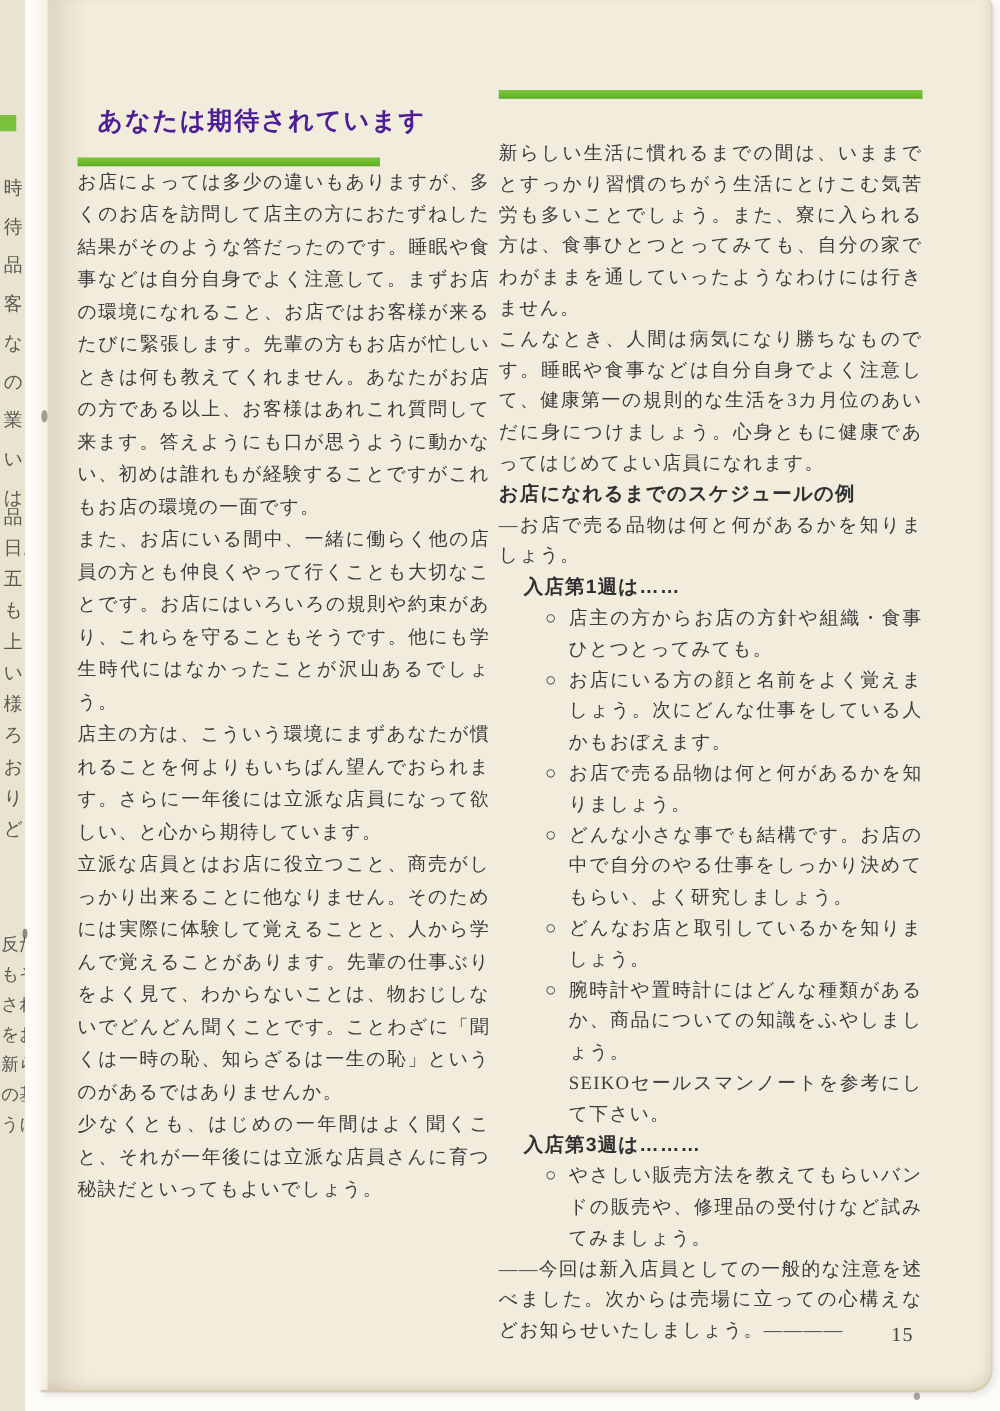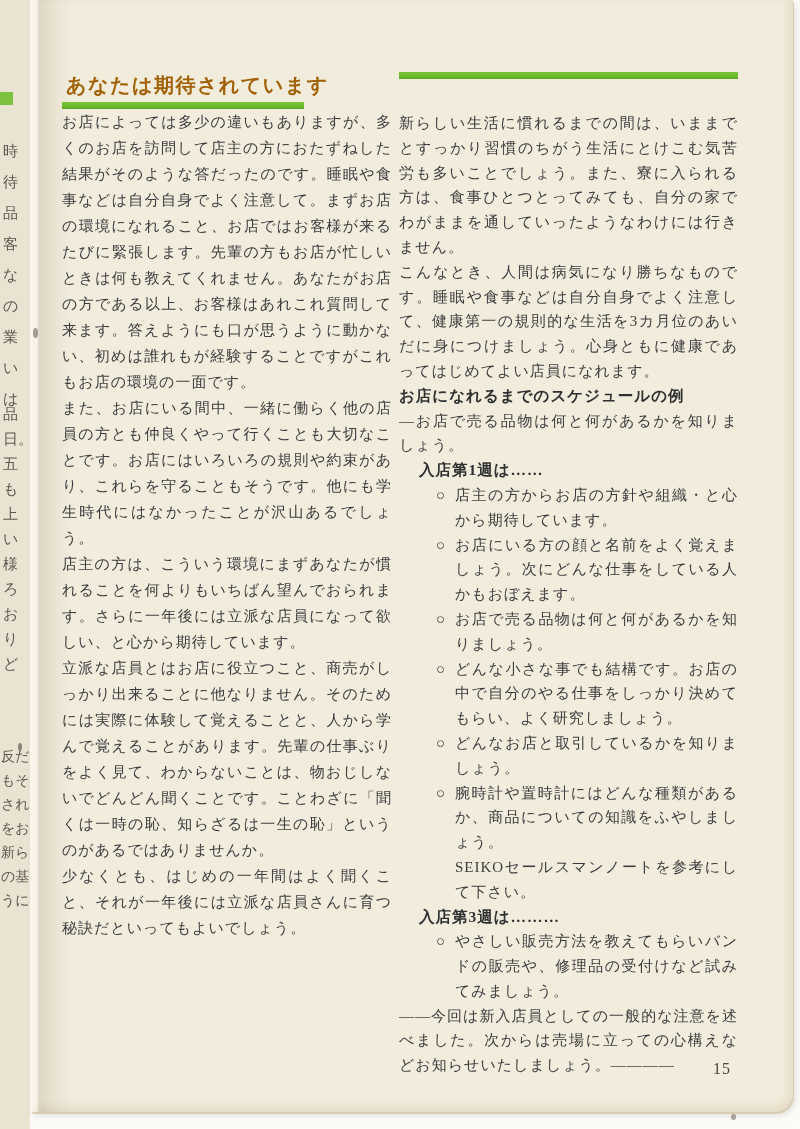--- a/index.html
+++ b/index.html
@@ -1,21 +1,21 @@
 <!DOCTYPE html>
 <html><head>
 <meta charset="utf-8">
 <style>
   html,body{margin:0;padding:0;}
   body{width:800px;height:1129px;background:#fcfbf8;overflow:hidden;
        font-family:"Liberation Serif",serif;}
   .scan{position:relative;width:800px;height:1129px;overflow:hidden;}
 
   
-  .prev-page{position:absolute;left:0;top:0;width:30px;height:1129px;
+  .prev-page{position:absolute;left:0;top:0;width:20px;height:1129px;
              background:#e9e3d1;overflow:hidden;}
   .prev-green{position:absolute;left:0;top:92px;width:13px;height:13px;background:#7cc13e;}
   .spine-seg{position:absolute;left:3px;width:17px;color:#5b5850;font-size:15px;
              word-break:break-all;letter-spacing:0;}
   .seg1{top:136px;line-height:31px;}
   .seg2{top:402px;line-height:25px;}
   .seg3{top:745px;width:32px;font-size:14px;line-height:24px;left:1px;}
 
   
   .page{position:absolute;left:30px;top:0;width:763px;height:1112px;
@@ -28,37 +28,37 @@
         background:linear-gradient(90deg,rgba(110,95,65,.16),rgba(110,95,65,.05) 55%,rgba(110,95,65,0));}
   .speck{position:absolute;border-radius:50%;background:rgba(62,56,44,.45);}
   .sp1{left:3px;top:328px;width:5px;height:10px;}
   .sp2{left:-12px;top:743px;width:4px;height:8px;background:rgba(62,56,44,.55);}
   .sp3{left:701px;top:1114px;width:5px;height:6px;background:rgba(90,84,70,.5);}
 
   
   .col{position:absolute;top:68px;color:#3c3c3e;}
   .col-left{left:32px;width:330px;}
   .col-right{left:369px;width:339px;}
-  .heading{margin:4px;font-family:"Liberation Sans",sans-serif;font-weight:bold;
-           font-size:20px;letter-spacing:1.5px;color:#a16207;line-height:26px;}
+  .heading{margin:16px;font-family:"Liberation Sans",sans-serif;font-weight:bold;
+           font-size:20px;letter-spacing:1.5px;color:#4c1d95;line-height:26px;}
   .green-bar{height:7px;margin-top:4px;
            background:linear-gradient(180deg,#7ac437 0%,#6cb92c 65%,#5ca326 100%);}
   .bar-left{width:242px;}
   .bar-right{width:339px;}
   .body-start{margin-top:32px;}
 
   p{margin:0;font-size:15px;letter-spacing:1px;text-align:justify;
     text-justify:inter-character;}
   .col-left p{line-height:26px;}
   .col-right p, .col-right li{line-height:24.8px;font-size:15px;letter-spacing:1px;
     text-align:justify;text-justify:inter-character;}
 
   .sched-title{margin:0;font-family:"Liberation Sans",sans-serif;font-weight:bold;
     font-size:15.5px;letter-spacing:1px;color:#2e3031;line-height:24.8px;}
-  .week-label{margin:0;padding-left:20px;font-family:Liberation Serif, serif;
+  .week-label{margin:0;padding-left:20px;font-family:Liberation Sans, sans-serif;
     font-weight:bold;font-size:15.5px;letter-spacing:1px;color:#2e3031;line-height:24.8px;}
   ul.sched{margin:0;padding:0 0 0 56px;list-style:none;}
   li.sched-item{position:relative;}
   .mk{position:absolute;left:-19px;top:0;}
   .li-text{white-space:pre-line;}
 
   .page-number{position:absolute;left:683px;top:1060px;font-size:16px;
     color:#45443f;letter-spacing:1px;}
 </style>
 </head>
@@ -93,21 +93,21 @@
     <div class="col col-right">
       <div class="green-bar bar-right"></div>
       <p class="body-start">新らしい生活に慣れるまでの間は、いままでとすっかり習慣のちがう生活にとけこむ気苦労も多いことでしょう。また、寮に入られる方は、食事ひとつとってみても、自分の家でわがままを通していったようなわけには行きません。</p>
       <p>こんなとき、人間は病気になり勝ちなものです。睡眠や食事などは自分自身でよく注意して、健康第一の規則的な生活を3カ月位のあいだに身につけましょう。心身ともに健康であってはじめてよい店員になれます。</p>
 
       <h3 class="sched-title">お店になれるまでのスケジュールの例</h3>
       <p>—お店で売る品物は何と何があるかを知りましょう。</p>
 
       <h4 class="week-label">入店第1週は……</h4>
       <ul class="sched">
-        <li class="sched-item"><span class="mk">○</span><span class="li-text">店主の方からお店の方針や組織・と心から期待しています。</span></li>
+        <li class="sched-item"><span class="mk">○</span><span class="li-text">店主の方からお店の方針や組織・食事ひとつとってみても。</span></li>
         <li class="sched-item"><span class="mk">○</span><span class="li-text">お店にいる方の顔と名前をよく覚えましょう。次にどんな仕事をしている人かもおぼえます。</span></li>
         <li class="sched-item"><span class="mk">○</span><span class="li-text">お店で売る品物は何と何があるかを知りましょう。</span></li>
       </ul>
 
       <ul class="sched">
         <li class="sched-item"><span class="mk">○</span><span class="li-text">どんな小さな事でも結構です。お店の中で自分のやる仕事をしっかり決めてもらい、よく研究しましょう。</span></li>
         <li class="sched-item"><span class="mk">○</span><span class="li-text">どんなお店と取引しているかを知りましょう。</span></li>
         <li class="sched-item"><span class="mk">○</span><span class="li-text">腕時計や置時計にはどんな種類があるか、商品についての知識をふやしましょう。
 SEIKOセールスマンノートを参考にして下さい。</span></li>
       </ul>

